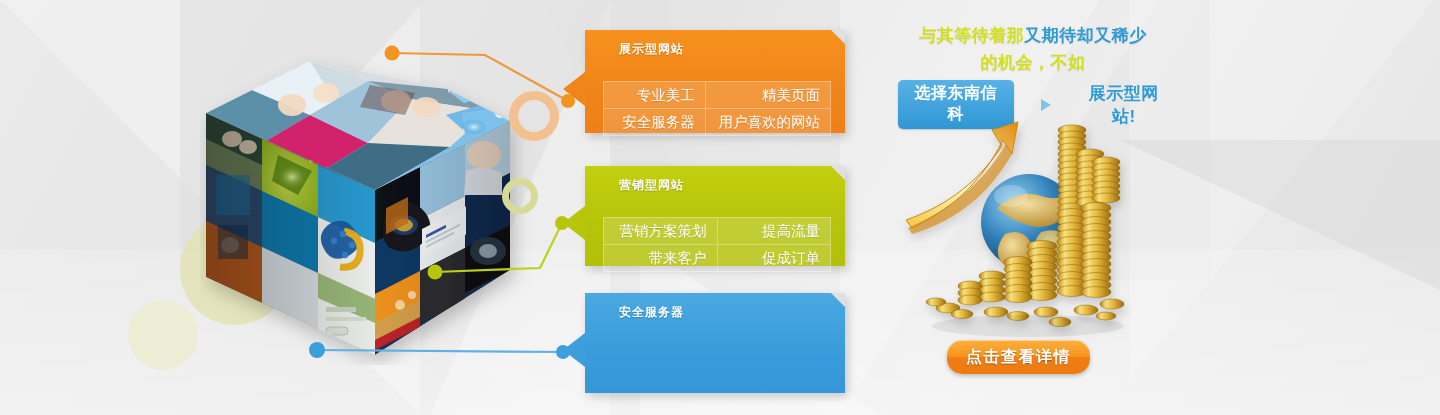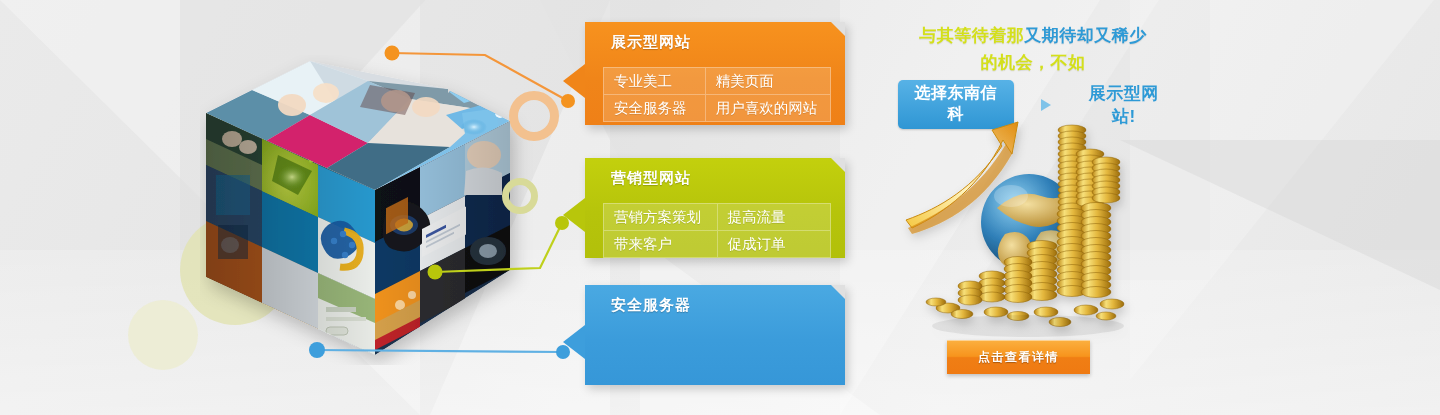--- a/index.html
+++ b/index.html
@@ -38,23 +38,23 @@
   
   .cube-wrap{position:absolute;left:200px;top:55px;width:350px;height:310px;}
 
   
   .panel{position:absolute;color:#fff;}
   .panel-body{position:relative;width:260px;height:100%;
     box-shadow:3px 4px 9px rgba(0,0,0,.18);}
   .panel .notch{position:absolute;right:0;top:0;width:0;height:0;}
   .panel .beak{position:absolute;left:-22px;width:0;height:0;
     border-top:17px solid transparent;border-bottom:17px solid transparent;}
-  .panel h3{margin:8px;padding:11px 0 7px 18px;font-size:15px;font-weight:bold;
+  .panel h3{margin:16px;padding:11px 0 7px 18px;font-size:12px;font-weight:bold;
     letter-spacing:1px;text-shadow:0 1px 1px rgba(0,0,0,.22);}
-  .rows{margin:0 14px 0 18px;}
+  .rows{margin:0 14px 0 18px;text-align:right;}
   .row{display:flex;}
   .cell{font-size:14.5px;line-height:26px;height:26px;padding:0 10px;
     white-space:nowrap;overflow:hidden;text-shadow:0 1px 0 rgba(0,0,0,.12);}
 
   
   #panel-display{left:585px;top:14px;height:103px;}
   #panel-display .panel-body{background:linear-gradient(180deg,#f7921e 0%,#f08519 55%,#ef8017 100%);}
   #panel-display .beak{top:42px;border-right:22px solid #f08519;}
   #panel-display .notch{border-top:14px solid #e0e0e0;border-left:14px solid transparent;}
   #panel-display .cell{background:rgba(255,255,255,.17);border:1px solid rgba(255,255,255,.30);}
@@ -82,24 +82,24 @@
   .badge{background:linear-gradient(180deg,#57b2e6,#2f96d4);color:#fff;
     font-size:16px;font-weight:bold;border-radius:5px;padding:3px 11px 4px;
     box-shadow:0 1px 2px rgba(0,0,0,.18);letter-spacing:.5px;}
   .badge-arrow{width:0;height:0;border-top:6px solid transparent;
     border-bottom:6px solid transparent;border-left:10px solid #7fc3e9;margin:0 5px 0 3px;}
   .hl-b2{color:#2e9ad6;font-size:17px;font-weight:bold;letter-spacing:.5px;}
 
   .art{position:absolute;left:900px;top:100px;width:250px;height:245px;}
 
   .cta{position:absolute;left:947px;top:340px;width:143px;height:34px;
-    border-radius:0;border:none;cursor:pointer;
+    border-radius:15px;border:none;cursor:pointer;
     background:linear-gradient(180deg,#fbb040 0%,#f7941d 48%,#f07e14 52%,#ef7a12 100%);
     box-shadow:0 2px 4px rgba(0,0,0,.22),inset 0 1px 0 rgba(255,255,255,.45);
-    color:#fff;font-size:12px;font-weight:bold;letter-spacing:1.5px;
+    color:#fff;font-size:16px;font-weight:bold;letter-spacing:1.5px;
     font-family:"Liberation Sans","DejaVu Sans",sans-serif;
     text-shadow:0 1px 1px rgba(0,0,0,.3);}
 </style>
 </head>
 <body>
 
 <div class="stage">
 
   <div>
     <div class="shard s1"></div>

